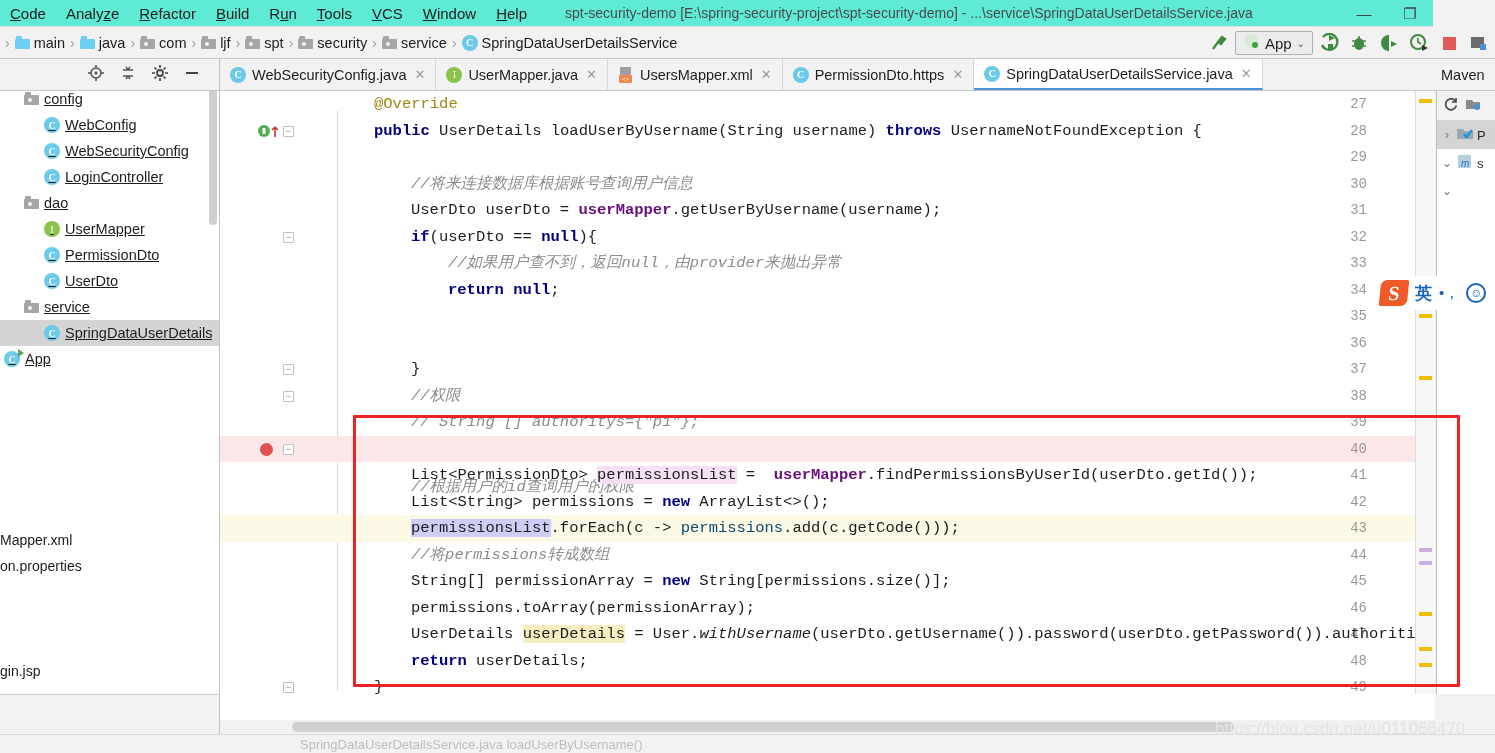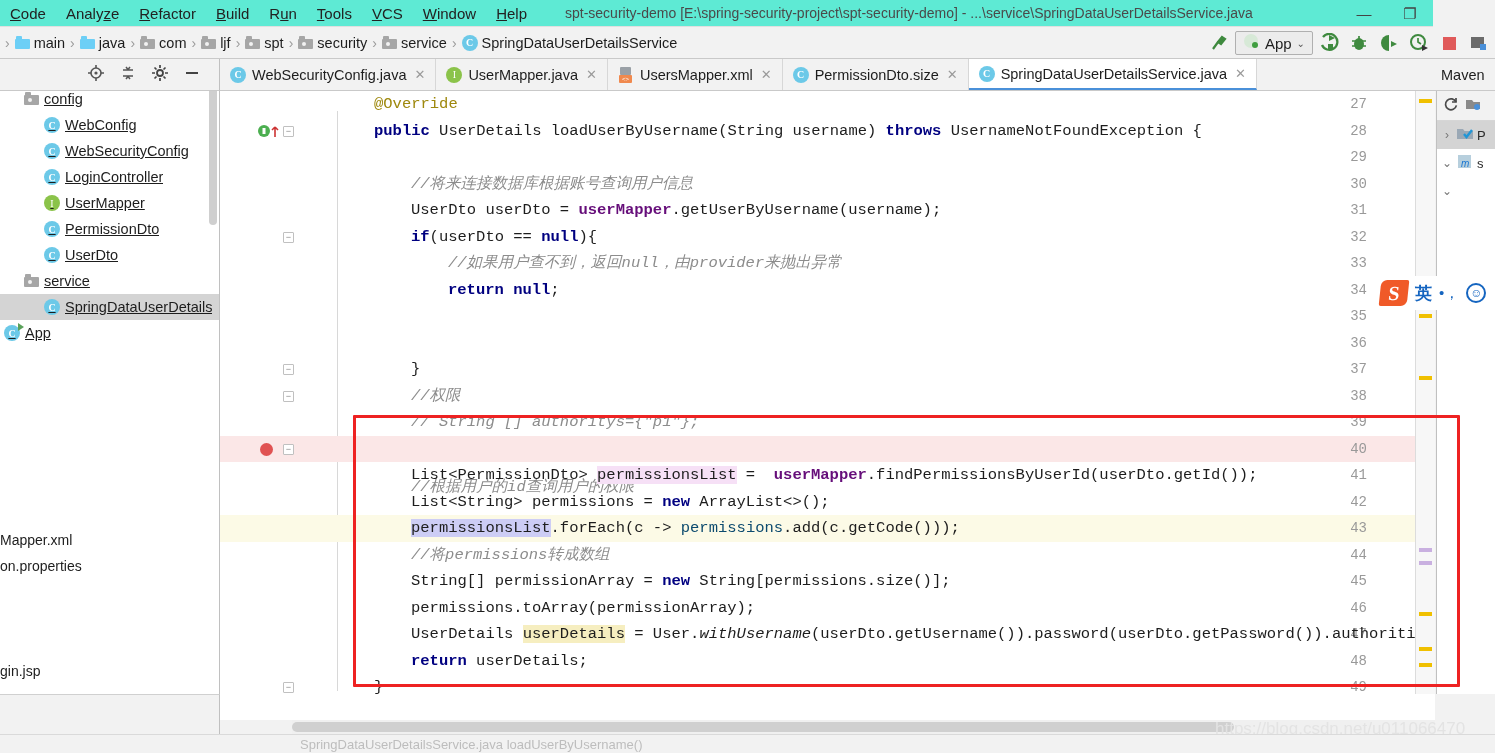--- a/index.html
+++ b/index.html
@@ -390,20 +390,26 @@
           <span class="cls-ico">C</span>
           <span class="txt">WebConfig</span>
         </div>
         <div class="tnode" style="padding-left: 44px;">
           <span class="cls-ico">C</span>
           <span class="txt">WebSecurityConfig</span>
         </div>
         <div class="tnode" style="padding-left: 44px;">
           <span class="cls-ico">C</span>
           <span class="txt">LoginController</span>
+        </div>
+        <div class="tnode" style="padding-left: 24px;">
+          <span class="folder-ico src">
+            <i></i>
+          </span>
+          <span class="txt">dao</span>
         </div>
         <div class="tnode" style="padding-left: 44px;">
           <span class="int-ico">I</span>
           <span class="txt">UserMapper</span>
         </div>
         <div class="tnode" style="padding-left: 44px;">
           <span class="cls-ico">C</span>
           <span class="txt">PermissionDto</span>
         </div>
         <div class="tnode" style="padding-left: 44px;">
@@ -474,21 +480,21 @@
       <div class="tab">
         <span class="xml-ico">
           <span class="top"></span>
           <span class="bot">&lt;&gt;</span>
         </span>
         <span>UsersMapper.xml</span>
         <span class="x">✕</span>
       </div>
       <div class="tab">
         <span class="cls-ico">C</span>
-        <span>PermissionDto.size</span>
+        <span>PermissionDto.https</span>
         <span class="x">✕</span>
       </div>
       <div class="tab active">
         <span class="cls-ico">C</span>
         <span>SpringDataUserDetailsService.java</span>
         <span class="x">✕</span>
       </div>
     </div>
   <div class="maven-tab">Maven</div>
 

